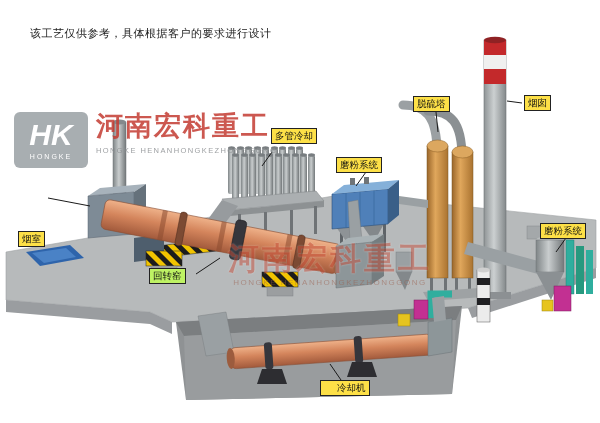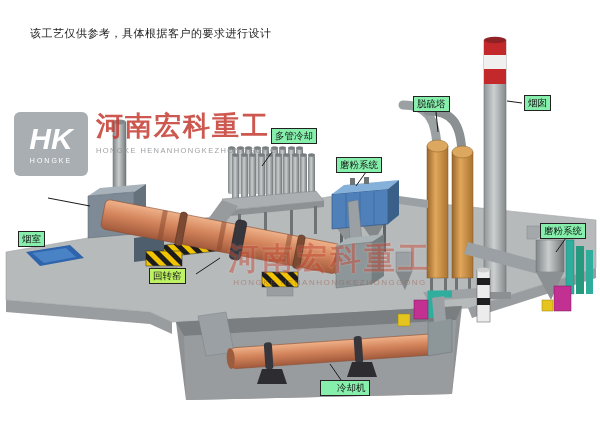--- a/index.html
+++ b/index.html
@@ -1,27 +1,27 @@
 <!DOCTYPE html>
 <html><head>
 <meta charset="utf-8">
 <style>
   html,body{margin:0;padding:0;background:#fff;}
   .stage{position:relative;width:600px;height:423px;background:#ffffff;overflow:hidden;
          font-family:"Liberation Sans",sans-serif;}
   .scene-svg{position:absolute;left:0;top:0;}
   .disclaimer{position:absolute;left:30px;top:26px;font-size:11px;color:#1b1b1b;
               letter-spacing:0.5px;white-space:nowrap;}
-  .lbl{position:absolute;background:#86efac;border:1px solid #222;color:#111;
+  .lbl{position:absolute;background:#fde047;border:1px solid #222;color:#111;
        font-size:9.5px;line-height:1;padding:2px 3px;white-space:nowrap;z-index:5;}
   .lbl-yellow{background:#bef264;}
   
   .wm-left{position:absolute;left:14px;top:112px;display:flex;gap:8px;align-items:flex-start;
            opacity:.85;z-index:4;pointer-events:none;}
-  .wm-logo{width:74px;height:64px;background:#9aa0a4;border-radius:6px;display:flex;
+  .wm-logo{width:74px;height:56px;background:#9aa0a4;border-radius:6px;display:flex;
            flex-direction:column;align-items:center;justify-content:center;color:#fff;}
   .wm-hk{font-size:30px;font-weight:bold;font-style:italic;line-height:1;}
   .wm-hk-sub{font-size:7px;letter-spacing:2px;margin-top:3px;}
   .wm-right .cn{font-size:27px;font-weight:bold;color:#c43c32;letter-spacing:2px;line-height:1.1;}
   .wm-right .en{font-size:7.5px;color:#8c8f92;letter-spacing:1.4px;margin-top:4px;}
   .wm-center{position:absolute;left:228px;top:242px;opacity:.5;z-index:4;pointer-events:none;
              text-align:center;}
   .wm-center .cn{font-size:31px;font-weight:bold;color:#c8503c;letter-spacing:3px;line-height:1.1;
                  text-shadow:0 0 2px rgba(255,255,255,.7);}
   .wm-center .en{font-size:8px;color:#9a5c4a;letter-spacing:1.5px;margin-top:2px;}

